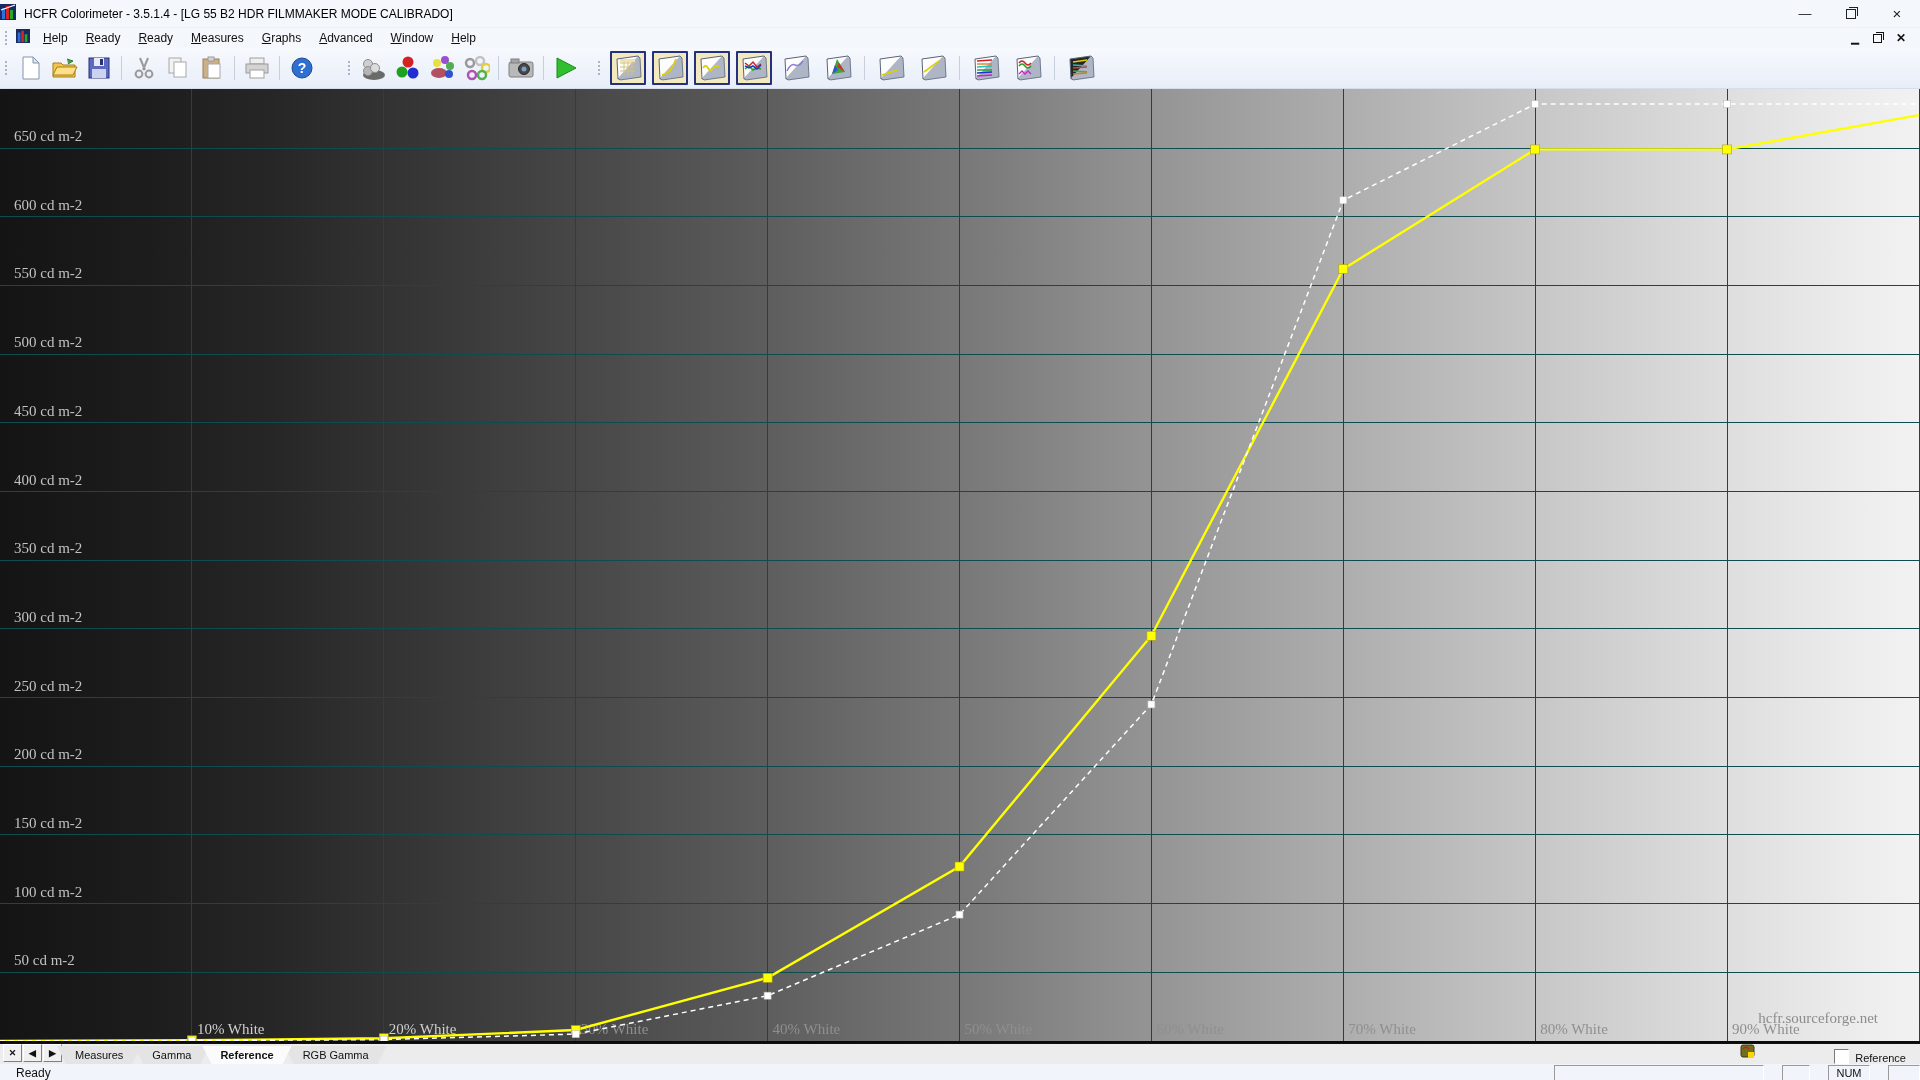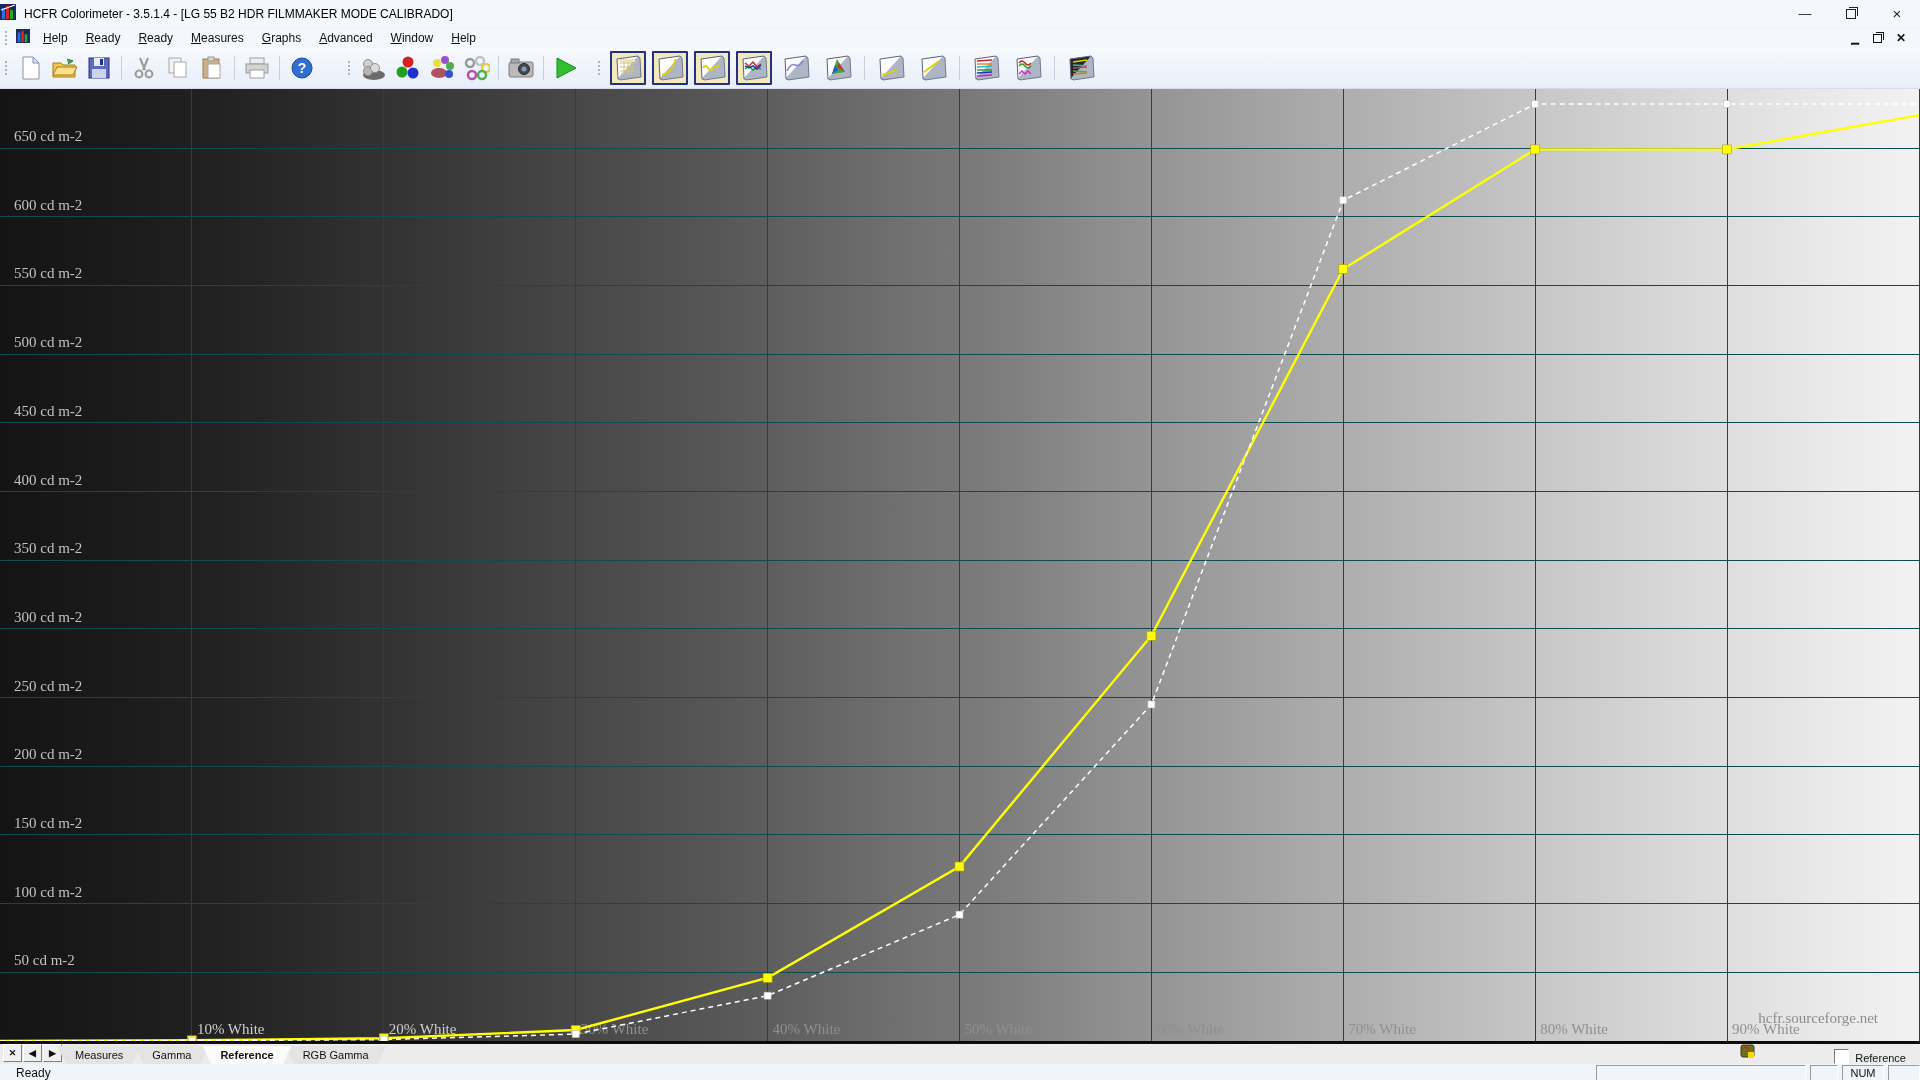--- a/index.html
+++ b/index.html
@@ -41,21 +41,21 @@
   .tabnav .nbtn{width:17px;height:16px;background:#f0f0f0;border:1px solid;border-color:#fff #808080 #808080 #fff;font-size:9px;font-weight:bold;display:flex;align-items:center;justify-content:center;color:#111;}
   .tab{position:relative;height:18px;line-height:18px;font-size:11px;color:#111;padding:0 18px;background:#e4e4e4;clip-path:polygon(0 0,100% 0,calc(100% - 9px) 100%,9px 100%);margin-left:-7px;}
   .tab.active{background:#fbfbfb;font-weight:bold;z-index:2;}
   .tabright{margin-left:auto;display:flex;align-items:flex-end;height:100%;}
   .refbox{width:13px;height:13px;background:#fff;border:1px solid;border-color:#7a7a7a #fff #fff #7a7a7a;margin:0 6px 0 78px;}
   .reflabel{font-size:11px;color:#111;padding-right:14px;}
   
   .statusbar{height:18px;background:#f1f5fb;display:flex;align-items:center;font-size:12px;color:#111;}
   .statusbar .msg{padding-left:16px;}
   .statusbar .sspacer{flex:1;}
-  .panel{height:14px;border:1px solid;border-color:#9a9a9a #ffffff #ffffff #9a9a9a;margin-right:4px;background:#f1f5fb;}
+  .panel{height:14px;border:1px solid;border-color:#9a9a9a #ffffff #ffffff #9a9a9a;margin-right:18px;background:#f1f5fb;}
   .panel.num{width:40px;font-size:11px;display:flex;align-items:center;justify-content:center;}
   .p1{width:208px;} .p2{width:26px;} .p4{width:30px;margin-right:0;}
 </style>
 </head>
 <body>
 
 <div class="titlebar">
   <span>
     <svg width="16" height="16" viewBox="0 0 16 16">
         <rect x="0" y="0" width="16" height="16" fill="#1b2a5e"></rect>

